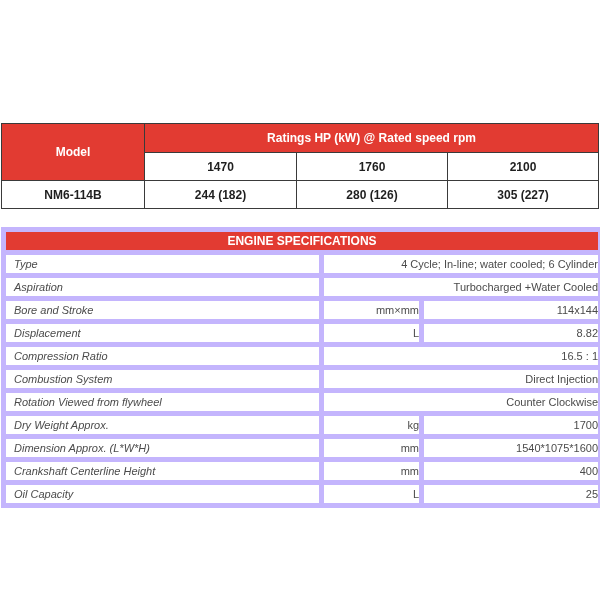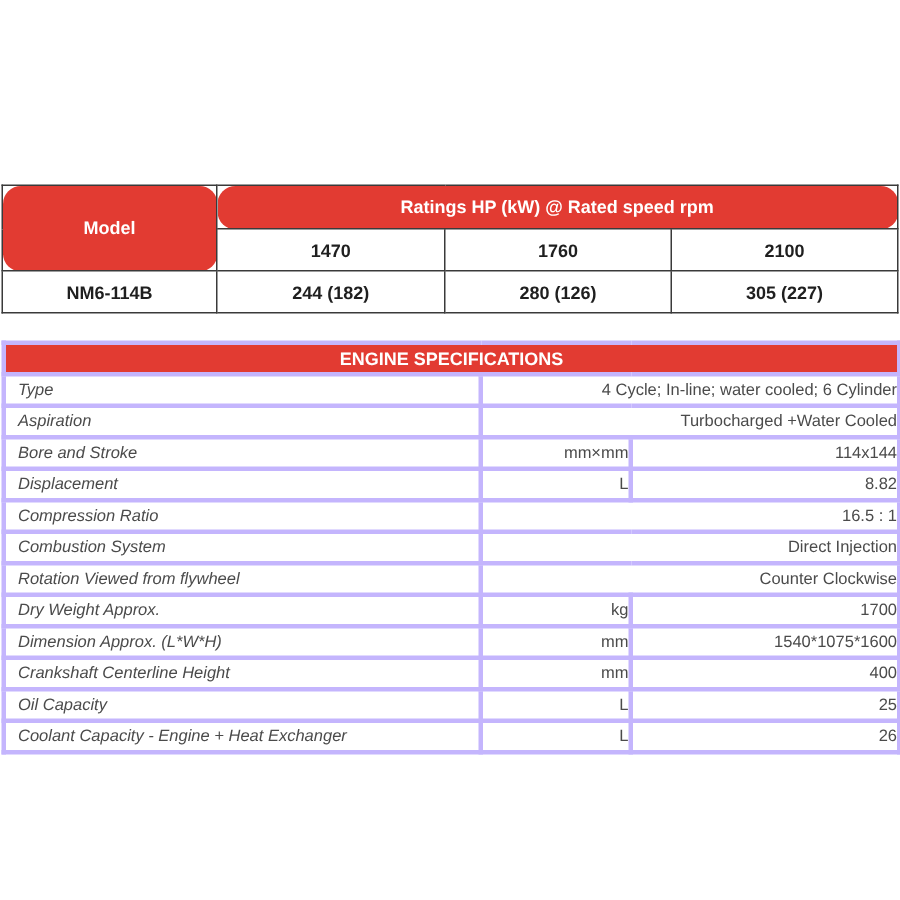--- a/index.html
+++ b/index.html
@@ -36,32 +36,32 @@
     border: 1px solid #3a3a3a;
     text-align: center;
     vertical-align: middle;
     padding: 0;
     overflow: hidden;
   }
   .ratings-table .red-cell {
     background: #e23b32;
     color: #ffffff;
   }
-  .ratings-table .ratings-header-row td { height: 28px; border-radius: 12px; }
+  .ratings-table .ratings-header-row td { height: 28px; }
   .ratings-table .speed-row td        { height: 27px; background: #ffffff; text-align: center; }
   .ratings-table .data-row td         { height: 27px; background: #ffffff; }
   
   .specs-wrap { margin-top: 18px; }
   .specs-table {
     font-size: 11px;
     font-weight: normal;
     color: #4b4b4b;
   }
   .specs-table td {
-    border: 3px solid #c4b5fd;
+    border: 5px solid #c4b5fd;
     vertical-align: middle;
     padding: 0;
     height: 18px;
     overflow: hidden;
     background: #ffffff;
   }
   .specs-table .title-cell {
     background: #e23b32;
     color: #ffffff;
     font-weight: bold;
@@ -165,23 +165,18 @@
           <tr>
             <td class="label-cell">Crankshaft Centerline Height</td>
             <td class="unit-cell">mm</td>
             <td class="value-cell">400</td>
           </tr>
           <tr>
             <td class="label-cell">Oil Capacity</td>
             <td class="unit-cell">L</td>
             <td class="value-cell">25</td>
           </tr>
-          <tr>
-            <td class="label-cell">Coolant Capacity - Engine + Heat Exchanger</td>
-            <td class="unit-cell">L</td>
-            <td class="value-cell">26</td>
-          </tr>
         </tbody>
       </table>
     </div>
 
   </div>
 </div>
 
 </body></html>

